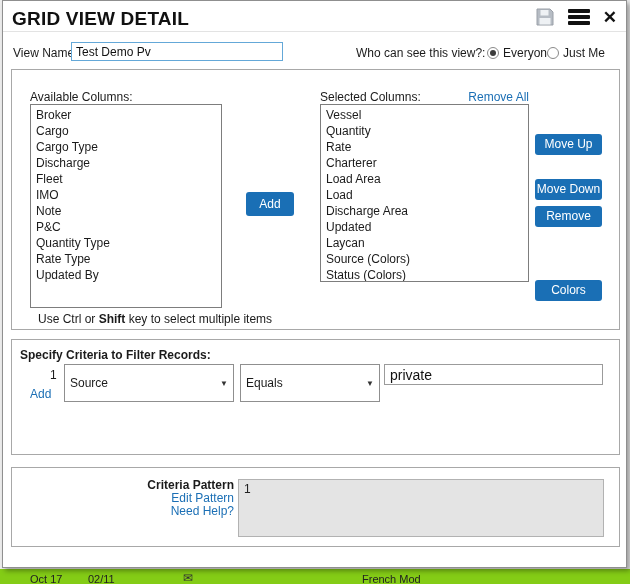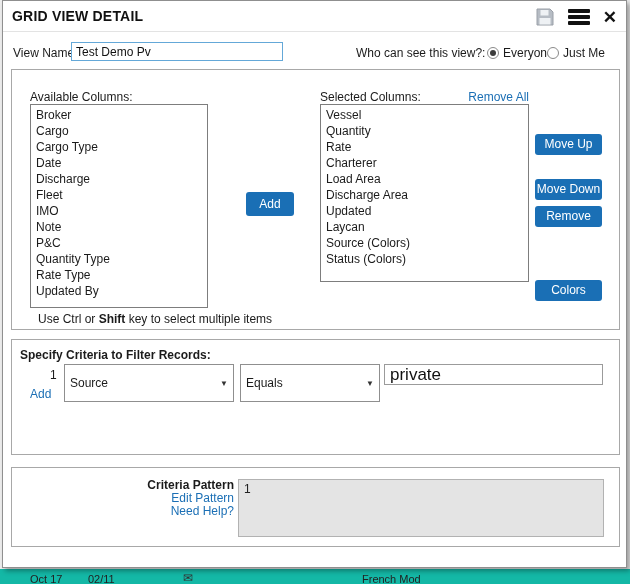--- a/index.html
+++ b/index.html
@@ -1,29 +1,29 @@
 <!DOCTYPE html>
 <html><head>
 <meta charset="utf-8">
 <style>
   * { margin:0; padding:0; box-sizing:border-box; }
   body { font-family:"Liberation Sans", sans-serif; }
   .screen { position:relative; width:630px; height:584px; background:#ededed; overflow:hidden; font-size:12px; color:#1b1b1b; }
 
   
-  .bg-row { position:absolute; left:0; top:569px; width:630px; height:15px; background:#14b8a6; }
+  .bg-row { position:absolute; left:0; top:569px; width:630px; height:15px; background:#84cc16; }
   .bg-cell { position:absolute; top:4px; font-size:11px; color:#222; white-space:nowrap; }
   .bg-cell.u { text-decoration:underline; }
   .bg-env { position:absolute; top:2px; font-size:12px; color:#333; }
 
   
   .dialog { position:absolute; left:2px; top:0; width:625px; height:568px; background:#fff; border:1px solid #8f8f8f; box-shadow:3px 3px 5px rgba(0,0,0,0.35); }
 
   .dlg-header { position:absolute; left:0; top:0; width:100%; height:31px; border-bottom:1px solid #e3e3e3; background:#fff; }
-  .dlg-title { position:absolute; left:9px; top:7px; font-size:14px; font-weight:bold; letter-spacing:.2px; color:#111; }
+  .dlg-title { position:absolute; left:9px; top:7px; font-size:19px; font-weight:bold; letter-spacing:.2px; color:#111; }
   .hdr-icons { position:absolute; right:9px; top:3px; height:26px; display:flex; align-items:center; gap:13px; }
   .icon-save svg { display:block; }
   .icon-menu { width:22px; height:18px; display:flex; flex-direction:column; justify-content:space-between; padding:1px 0; cursor:pointer; }
   .icon-menu i { display:block; height:4px; background:#111; border-radius:1px; }
   .icon-close { font-size:17px; font-weight:bold; color:#111; cursor:pointer; line-height:1; }
 
   
   .lbl { position:absolute; font-size:12px; color:#1b1b1b; }
   .vn-input { position:absolute; left:68px; top:41px; width:212px; height:19px; border:1px solid #64a8d8; font-family:"Liberation Sans", sans-serif; font-size:12px; padding:0 4px; color:#111; }
   .radio { position:absolute; width:12px; height:12px; border:1px solid #8a8a8a; border-radius:50%; background:#fff; cursor:pointer; }
@@ -32,34 +32,34 @@
   
   .panel { position:absolute; left:8px; width:609px; border:1px solid #a8a8a8; background:#fff; }
   .panel-columns { top:68px; height:261px; }
   .panel-criteria { top:338px; height:116px; }
   .panel-pattern { top:466px; height:80px; }
 
   .bold { font-weight:bold; }
   .link { color:#1b6fb5; cursor:pointer; text-decoration:none; }
 
   .listbox { position:absolute; background:#fff; border:1px solid #7d7d7d; overflow:hidden; padding:2px 0; }
-  .lb-available { left:18px; top:34px; width:178px; height:204px; }
+  .lb-available { left:18px; top:34px; width:192px; height:204px; }
   .lb-selected { left:308px; top:34px; width:209px; height:178px; }
   .lb-item { height:16px; line-height:16px; padding:0 5px; font-size:12px; white-space:nowrap; cursor:default; }
 
   .btn { position:absolute; background:#1a6fb5; color:#fff; font-family:"Liberation Sans", sans-serif; font-size:12px; text-align:center; border:none; border-radius:3px; cursor:pointer; }
   .btn-add { left:234px; top:122px; width:48px; height:24px; line-height:24px; }
   .btn-side { left:523px; width:67px; height:21px; line-height:21px; }
   .btn-moveup { top:64px; } .btn-movedown { top:109px; } .btn-remove { top:136px; } .btn-colors { top:210px; }
 
   .hint { position:absolute; left:18px; top:242px; font-size:12px;margin-left:8px; }
 
   .select { position:absolute; height:38px; border:1px solid #8f8f8f; background:#fff; display:flex; align-items:center; justify-content:space-between; padding:0 5px; font-size:12px; cursor:pointer; }
   .sel-arrow { font-size:8px; color:#333; margin-left:6px; }
-  .crit-value { position:absolute; left:372px; top:24px; width:219px; height:21px; border:1px solid #9b9b9b; font-family:"Liberation Sans", sans-serif; font-size:17px; padding:0 5px; color:#111; }
+  .crit-value { position:absolute; left:372px; top:24px; width:219px; height:21px; border:1px solid #9b9b9b; font-family:"Liberation Sans", sans-serif; font-size:14px; padding:0 5px; color:#111; }
 
   .pat-labels { position:absolute; left:0; top:11px; width:222px; text-align:right; line-height:12px; }
   .pat-labels > div { margin-bottom:1px; }
   .pat-area { position:absolute; left:226px; top:11px; width:366px; height:58px; background:#e4e4e4; border:1px solid #b2b2b2; font-size:12px; padding:2px 5px; color:#222; }
 </style>
 </head>
 <body>
 
 <div class="screen">
 
@@ -102,39 +102,39 @@
 
     <div class="panel panel-columns">
       <span class="lbl" style="left:18px; top:20px;">Available Columns:</span>
       <span class="lbl" style="left:308px; top:20px;">Selected Columns:</span>
       <span class="lbl link" style="left:420px; top:20px; width:97px; text-align:right;">Remove All</span>
 
       <div class="listbox lb-available">
           <div class="lb-item">Broker</div>
           <div class="lb-item">Cargo</div>
           <div class="lb-item">Cargo Type</div>
-          <div class="lb-item">Date</div>
           <div class="lb-item">Discharge</div>
           <div class="lb-item">Fleet</div>
           <div class="lb-item">IMO</div>
           <div class="lb-item">Note</div>
           <div class="lb-item">P&amp;C</div>
           <div class="lb-item">Quantity Type</div>
           <div class="lb-item">Rate Type</div>
           <div class="lb-item">Updated By</div>
         </div>
 
       <div class="btn btn-add">Add</div>
 
       <div class="listbox lb-selected">
           <div class="lb-item">Vessel</div>
           <div class="lb-item">Quantity</div>
           <div class="lb-item">Rate</div>
           <div class="lb-item">Charterer</div>
           <div class="lb-item">Load Area</div>
+          <div class="lb-item">Load</div>
           <div class="lb-item">Discharge Area</div>
           <div class="lb-item">Updated</div>
           <div class="lb-item">Laycan</div>
           <div class="lb-item">Source (Colors)</div>
           <div class="lb-item">Status (Colors)</div>
         </div>
 
       <div class="btn btn-side btn-moveup">Move Up</div>
       <div class="btn btn-side btn-movedown">Move Down</div>
       <div class="btn btn-side btn-remove">Remove</div>

